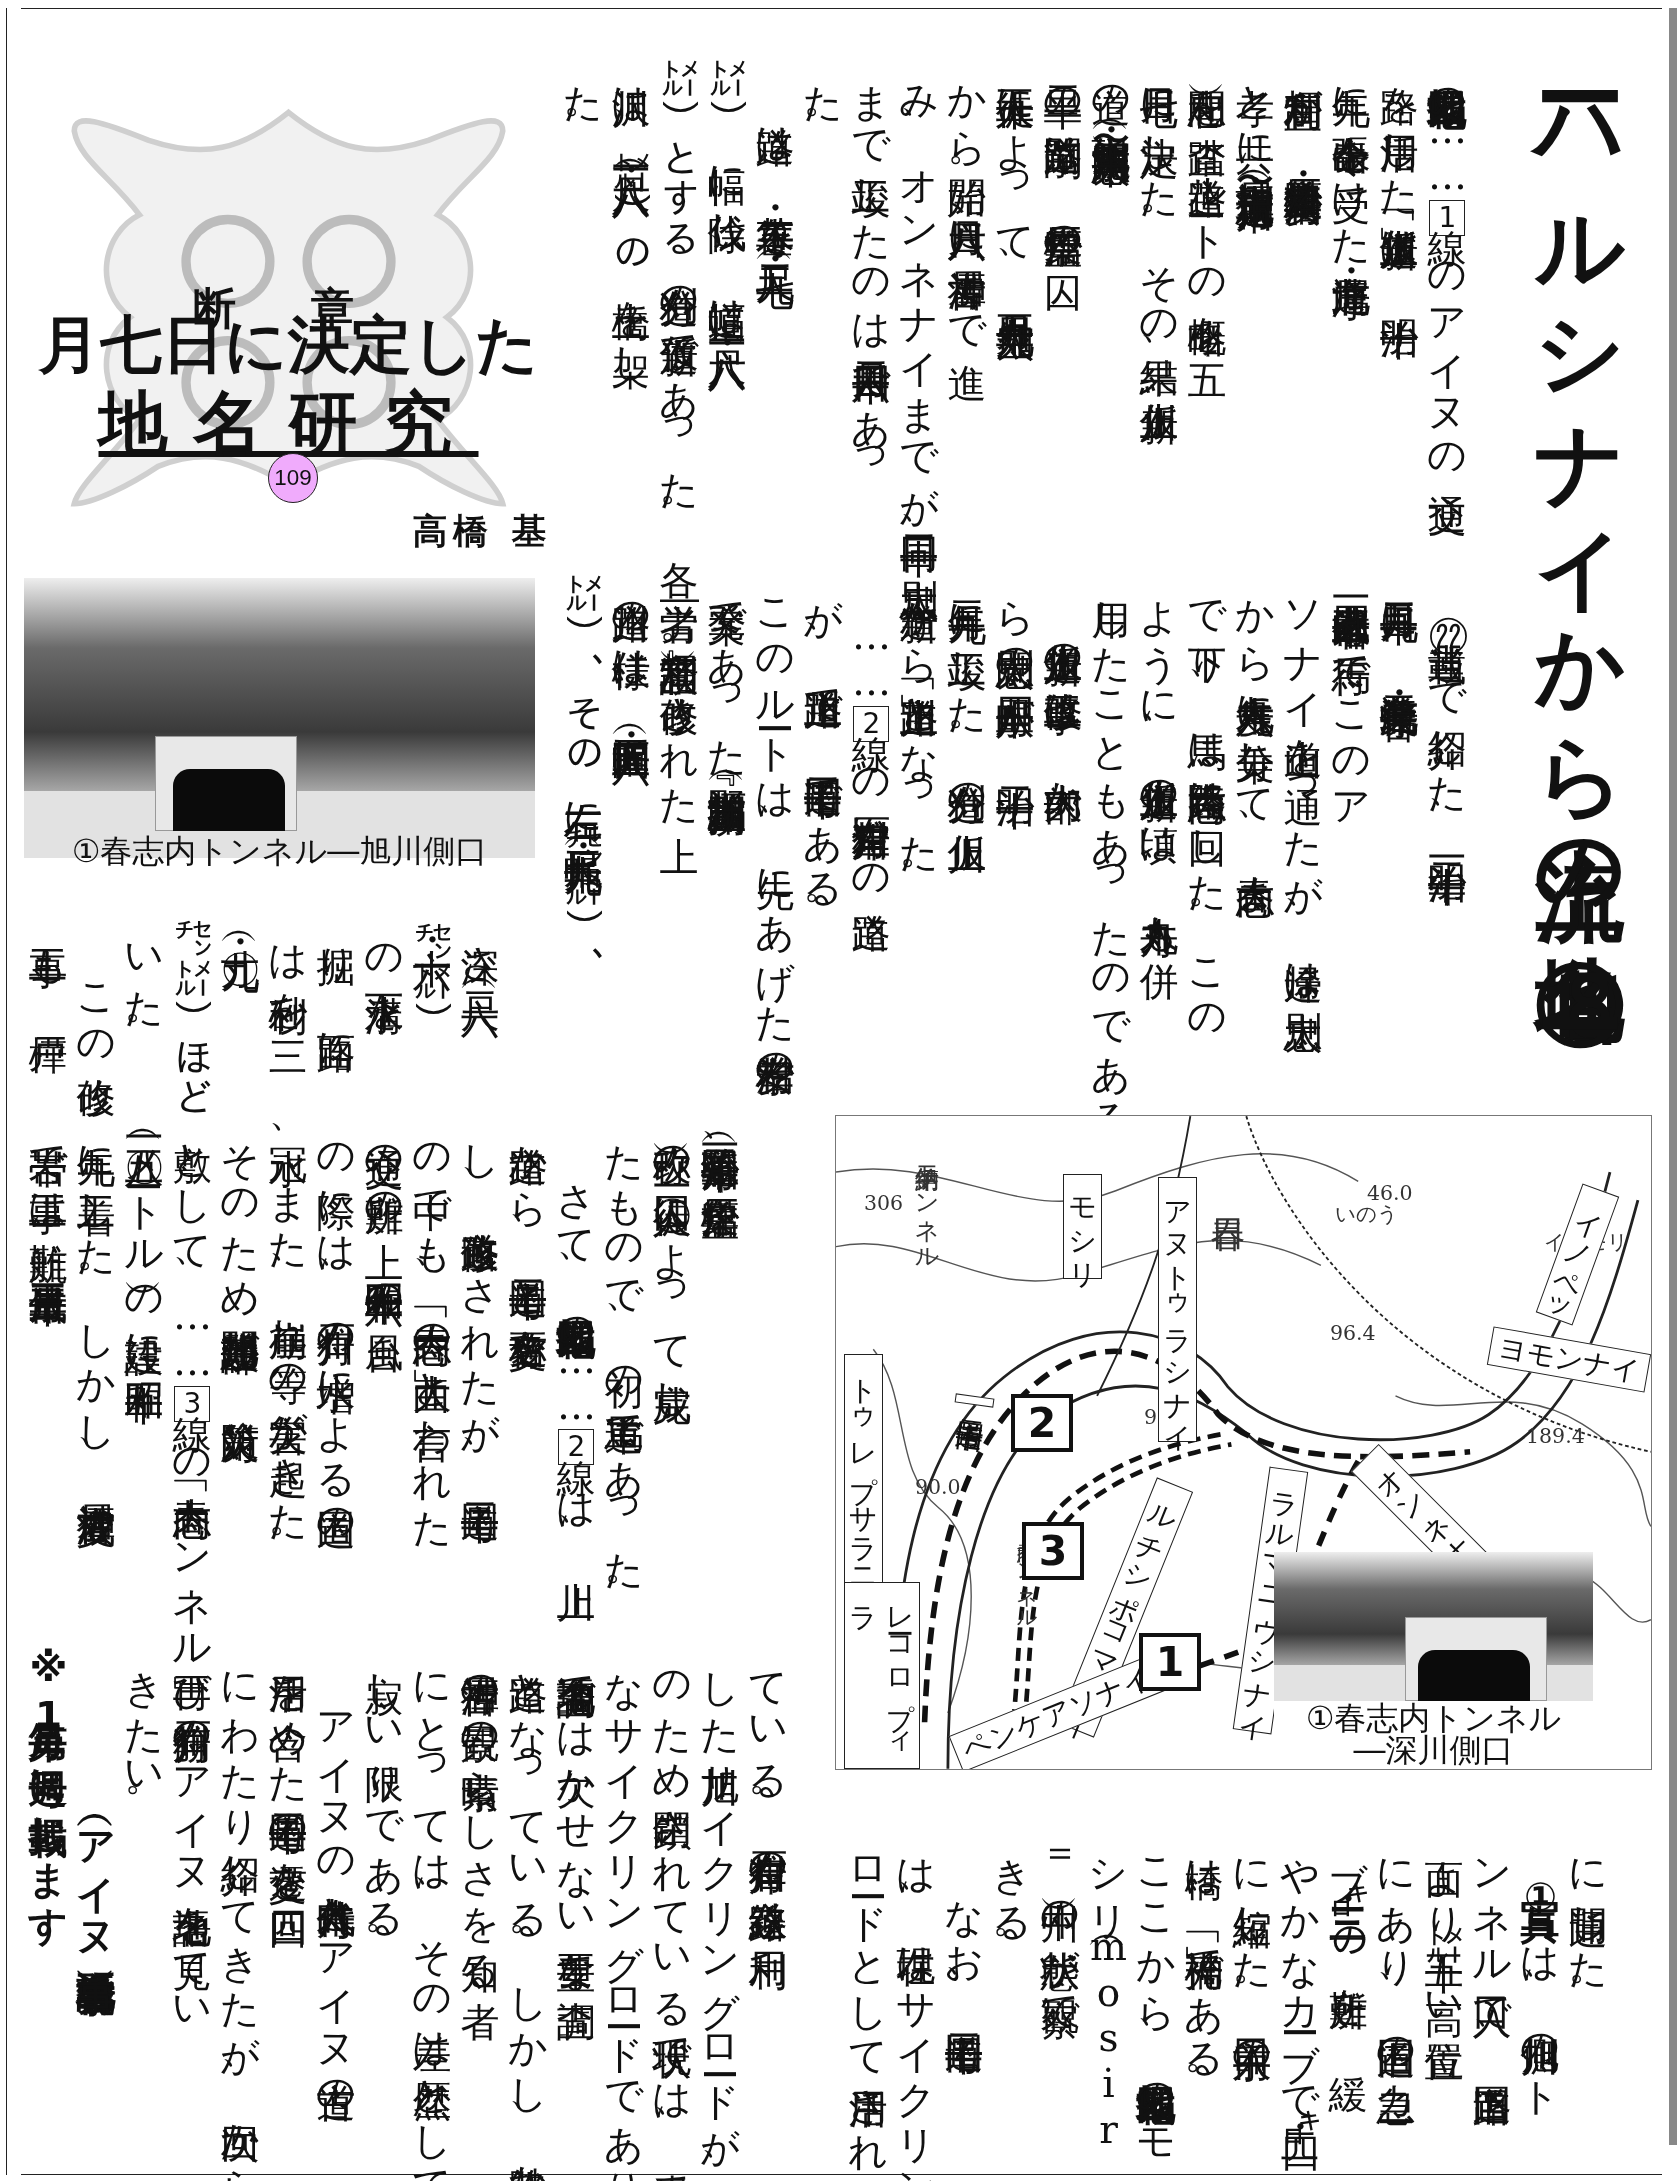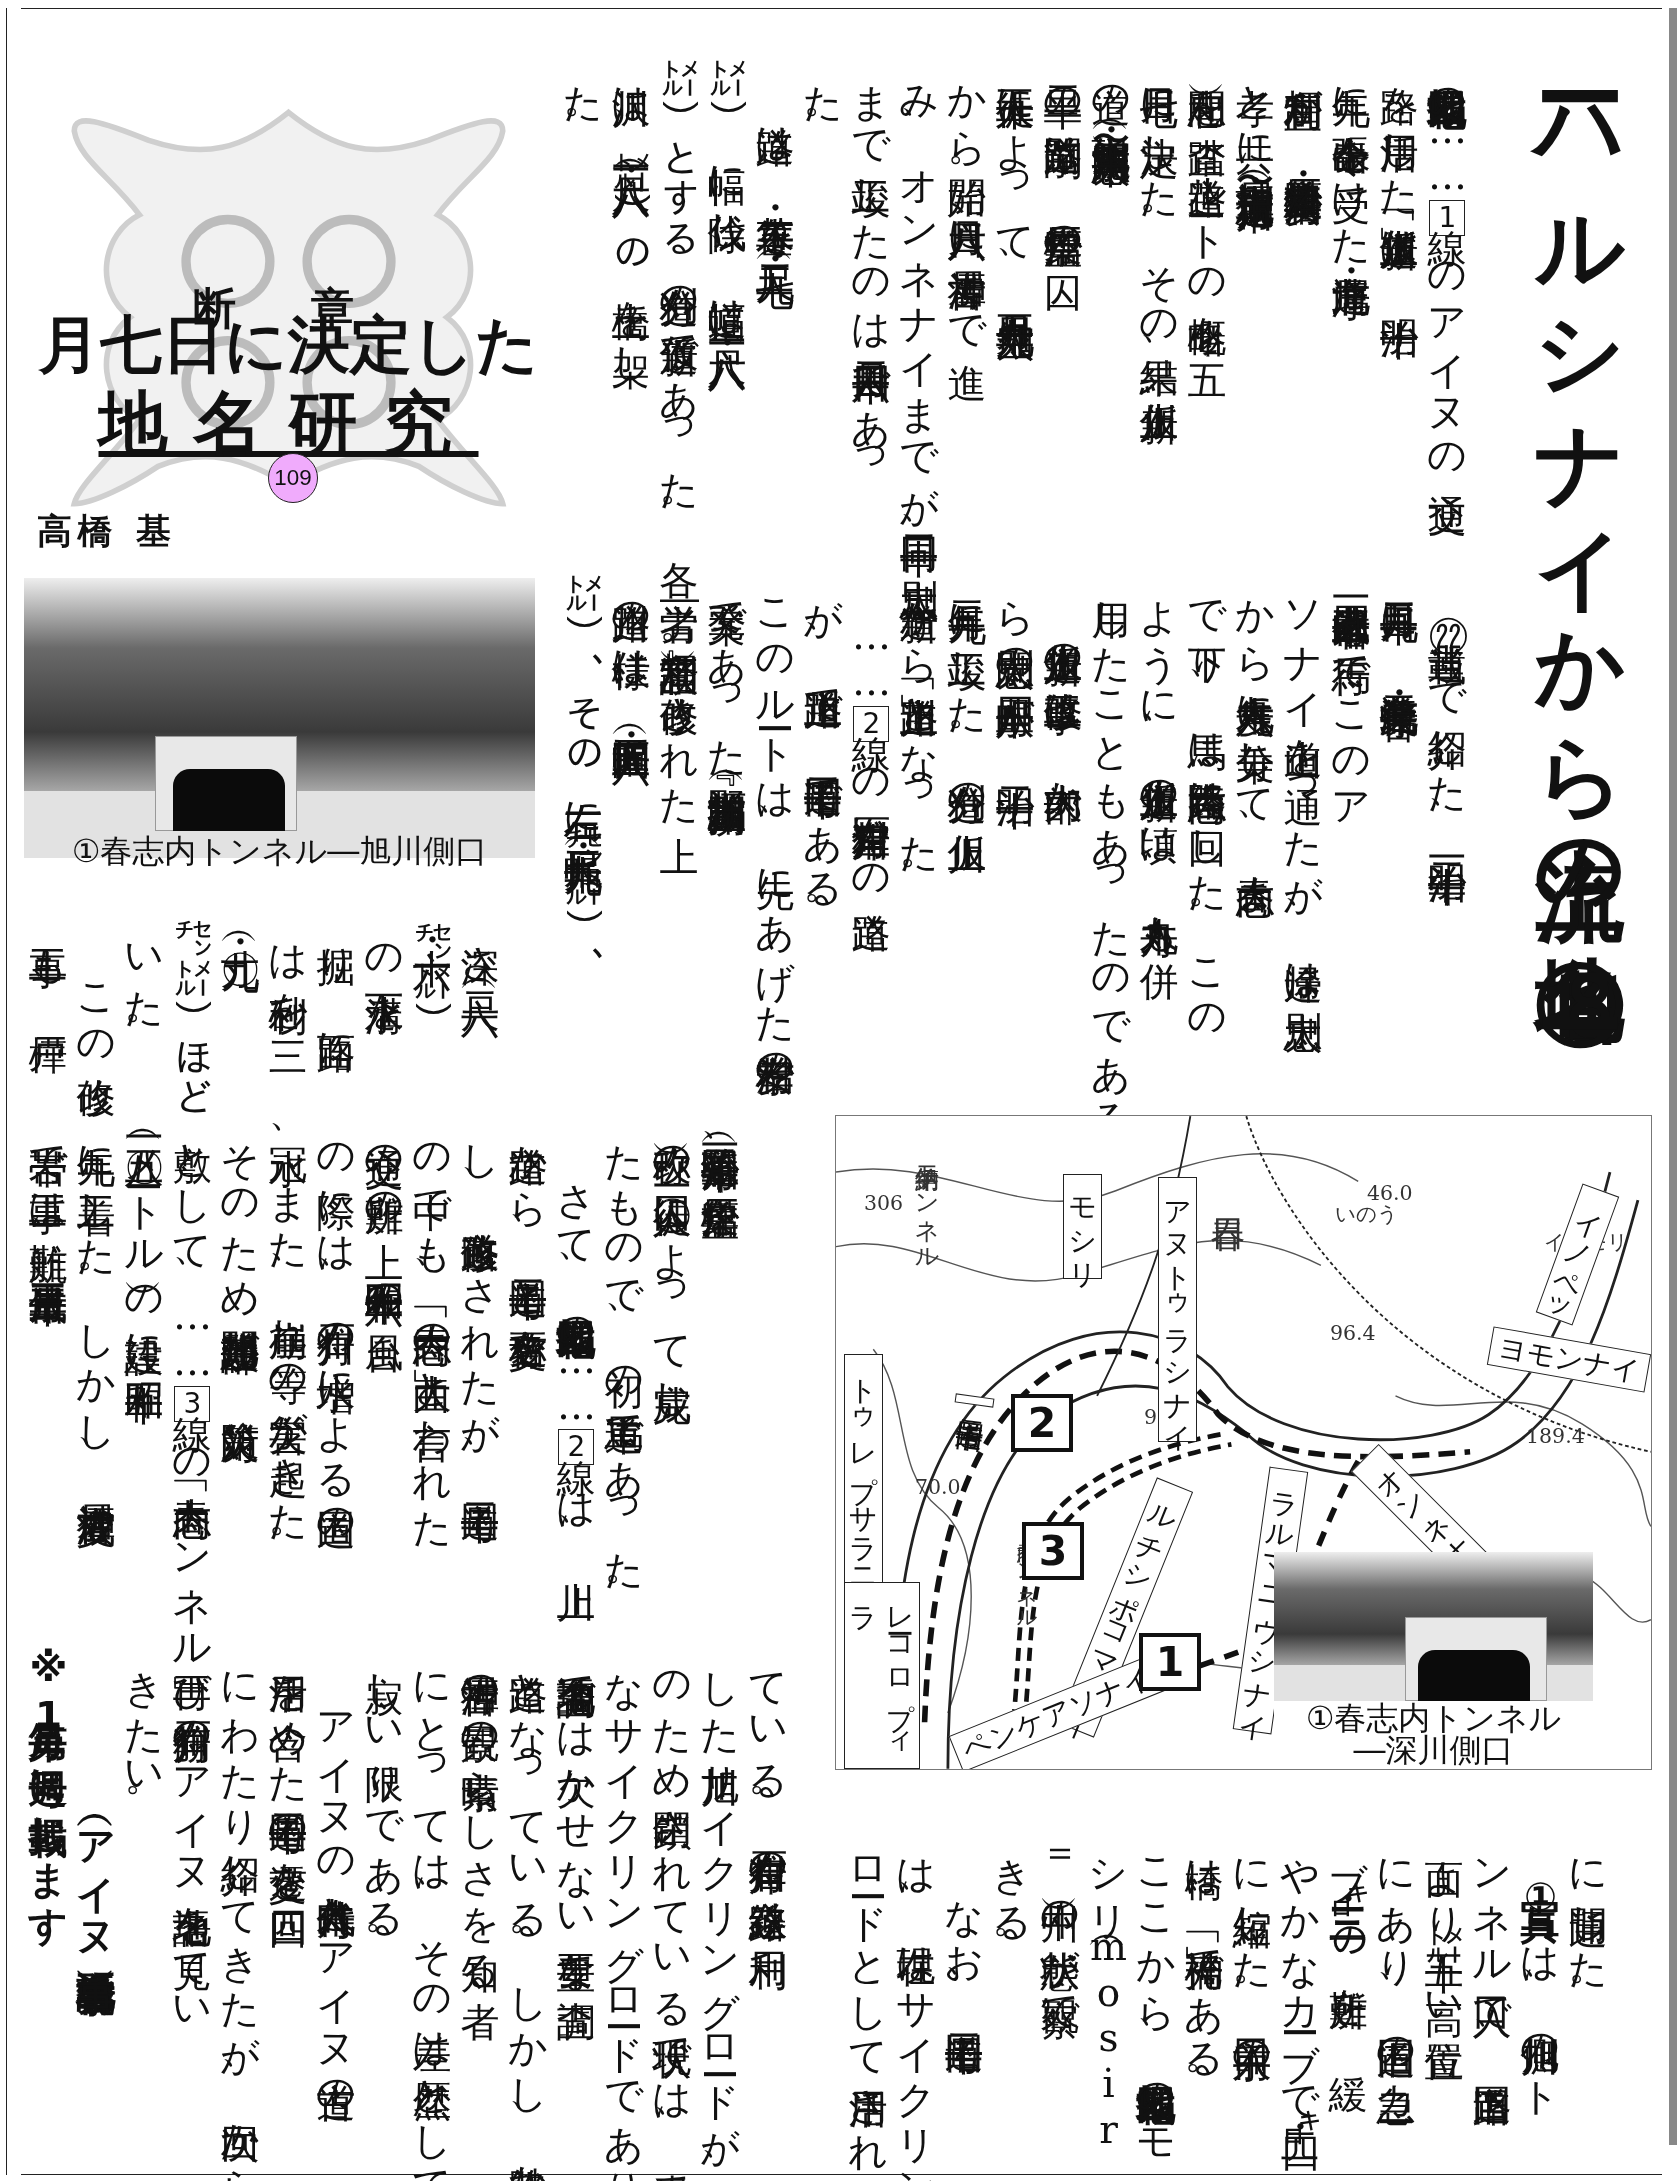--- a/index.html
+++ b/index.html
@@ -26,21 +26,21 @@
   .logo svg { position:absolute; left:0; top:0; }
   .logo .sub { position:absolute; left:0; width:503px; text-align:center; top:177px;
                font-family:"DejaVu Sans",sans-serif; font-weight:bold; font-size:43px; letter-spacing:30px;margin-top:28px; }
   .logo .t1 { position:absolute; left:0; width:503px; text-align:center; top:228px;
               font-family:"DejaVu Sans",sans-serif; font-weight:bold; font-size:62px; }
   .logo .t2 { position:absolute; left:0; width:503px; text-align:center; top:303px;
               font-family:"DejaVu Sans",sans-serif; font-weight:bold; font-size:69px; letter-spacing:26px;text-decoration:underline; }
   .logo .no { position:absolute; left:231px; top:378px; width:48px; height:48px; border:1.9px solid #222;
               border-radius:50%; text-align:center; line-height:48px; font-size:22.4px;
               font-family:"Liberation Sans",sans-serif; background:#f0abfc; }
-  .logo .au { position:absolute; left:0; width:503px; text-align:left; top:433px;
+  .logo .au { position:absolute; left:12px; width:503px; text-align:right; top:433px;
               font-family:"DejaVu Sans",sans-serif; font-weight:bold; font-size:35px; letter-spacing:5.6px; }
 
   .photo { position:absolute; background:#555; overflow:hidden; }
   .photo .sky { position:absolute; left:0; top:0; width:100%; height:100%;
                 background:linear-gradient(#eee 0%, #6a6a6a 25%, #3a3a3a 55%, #bbb 80%, #ddd 100%); }
   .photo .tunnel { position:absolute; background:#e8e8e8; border:1.9px solid #999; }
   .photo .mouth { position:absolute; background:#0b0b0b; border-radius:17px 17px 0 0; }
   .photo .road { position:absolute; left:0; bottom:0; width:100%; height:24%; background:#e2e2e2; }
   .caption { position:absolute; font-family:"DejaVu Sans","Liberation Sans",sans-serif;
              font-size:32px; text-align:center; }
@@ -210,21 +210,21 @@
     <path d="M380 0 C360 120 330 200 280 300" fill="none" stroke="#222" stroke-width="2"></path>
     <path d="M440 0 C470 100 600 300 874 360" fill="none" stroke="#222" stroke-width="2" stroke-dasharray="4 3"></path>
   </svg>
 
   <div class="maptxt" style="left:28px; top:75px;">306</div>
   <div class="maptxt" style="left:308px; top:289px;">96.0</div>
   <div class="maptxt" style="left:494px; top:205px;">96.4</div>
   <div class="maptxt" style="left:690px; top:308px;">189.4</div>
   <div class="maptxt" style="left:252px; top:536px;">244</div>
   <div class="maptxt" style="left:531px; top:65px;">46.0</div>
-  <div class="maptxt" style="left:79px; top:359px;">70.0</div>
+  <div class="maptxt" style="left:79px; top:359px;">90.0</div>
   <div class="maptxt" style="left:368px; top:75px; writing-mode:vertical-rl; font-size:35px;">春日</div>
   <div class="maptxt" style="left:499px; top:84px;">いのう</div>
   <div class="maptxt" style="left:708px; top:112px;">イメモリ</div>
   <div class="maptxt" style="left:75px; top:33px; writing-mode:vertical-rl; font-size:24px;">伊納第二トンネル</div>
   <div class="maptxt" style="left:177px; top:410px; writing-mode:vertical-rl; font-size:20.5px;">春志内トンネル</div>
   <div class="maptxt" style="left:485px; top:550px;">神居第</div>
 
   <div class="maplabel" style="left:227px; top:58px;">モシリ</div>
   <div class="maplabel" style="left:322px; top:61px;">アヌトゥラシナイ</div>
   <div class="maplabel" style="left:722px; top:70px; transform:rotate(20deg);">イノペッ</div>

